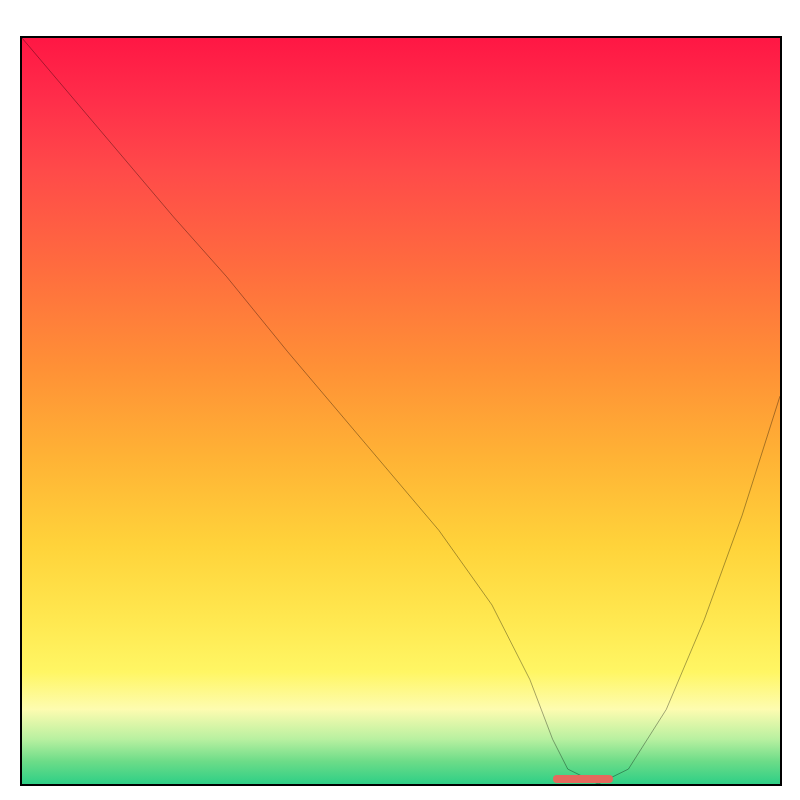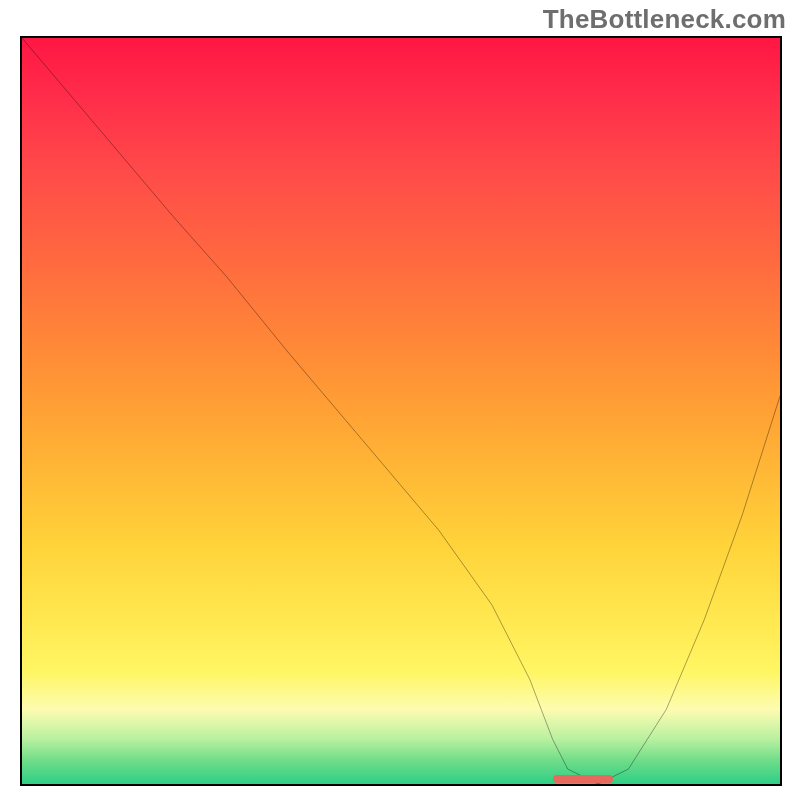--- a/index.html
+++ b/index.html
@@ -65,21 +65,20 @@
     height: 8px;
     border-radius: 4px;
     background: #e5695d;
   }
 </style>
 </head>
 <body>
 
 <div class="chart-wrap">
 
-  <div class="watermark">TheBottleneck.com</div>
 
   <div class="plot-area">
     <div class="gradient-fill"></div>
 
     <svg class="curve" viewBox="0 0 100 100" preserveAspectRatio="none">
       <path id="curve-path" fill="none" stroke="#000" stroke-width="0.35" vector-effect="non-scaling-stroke" d="M0.00 0.00 L5.00 6.00 L10.00 12.00 L15.00 18.00 L20.00 24.00 L27.00 32.00 L35.00 42.00 L45.00 54.00 L55.00 66.00 L62.00 76.00 L67.00 86.00 L70.00 94.00 L72.00 98.00 L76.00 100.00 L80.00 98.00 L85.00 90.00 L90.00 78.00 L95.00 64.00 L100.00 48.00"></path>
     </svg>
 
     <div class="minimum-marker" id="min-marker" style="left: 70%; width: 8%; bottom: 0.2%;"></div>
   </div>

